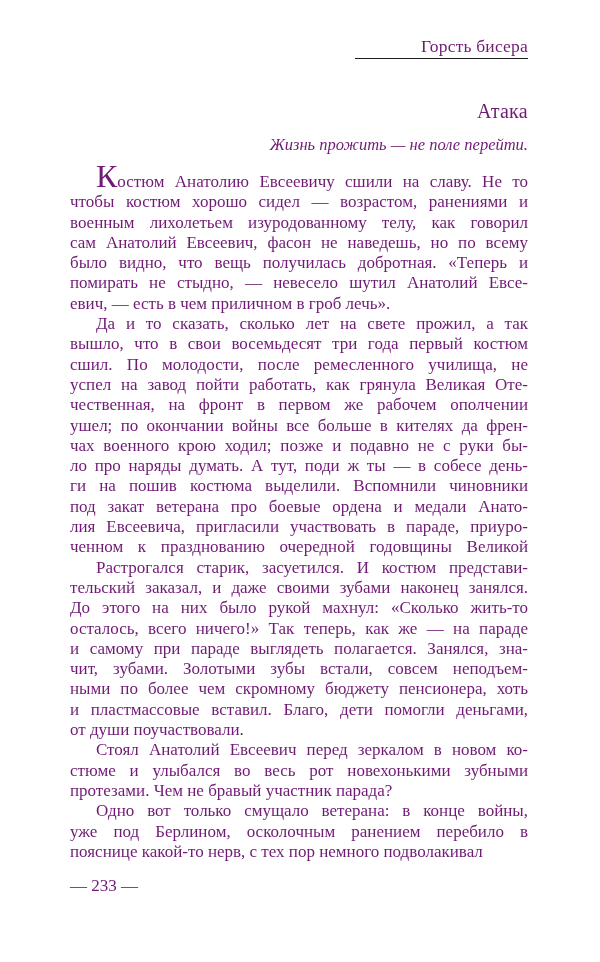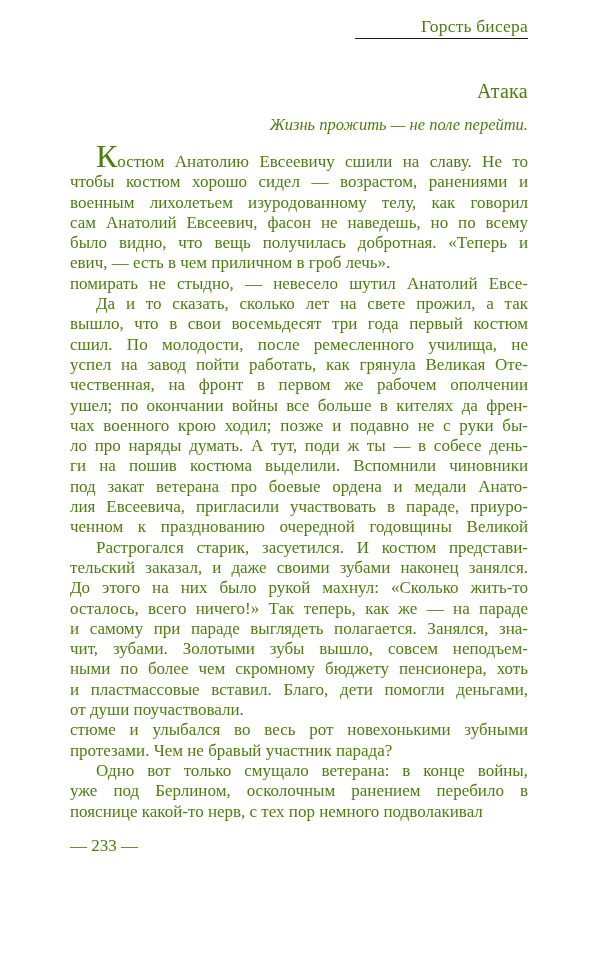--- a/index.html
+++ b/index.html
@@ -1,23 +1,23 @@
 <!DOCTYPE html>
 <html><head>
 <meta charset="utf-8">
 <style>
   html,body { margin:0; padding:0; }
   .page {
     position: relative;
     width: 600px; height: 915px;
     background: #ffffff;
     box-sizing: border-box;
-    padding: 16px 72px 0 70px;
+    padding: 36px 72px 0 70px;
     font-family: "Liberation Serif", "DejaVu Serif", serif;
-    color: #4d7c0f;
+    color: #701a75;
     overflow: hidden;
   }
   .running-head {
     text-align: right;
     font-size: 17.5px;
     line-height: 20px;
     letter-spacing: 0.2px;
   }
   .head-rule {
     width: 173px; height: 0;
@@ -73,43 +73,44 @@
   <div class="running-head">Горсть бисера</div>
   <div class="head-rule"></div>
   <div class="chapter-title">Атака</div>
   <div class="epigraph">Жизнь прожить — не поле перейти.</div>
   <div class="body-text">
       <div class="line para-start"><span class="initial">К</span>остюм Анатолию Евсеевичу сшили на славу. Не то</div>
       <div class="line">чтобы костюм хорошо сидел — возрастом, ранениями и</div>
       <div class="line">военным лихолетьем изуродованному телу, как говорил</div>
       <div class="line">сам Анатолий Евсеевич, фасон не наведешь, но по всему</div>
       <div class="line">было видно, что вещь получилась добротная. «Теперь и</div>
+      <div class="line">помирать не стыдно, — невесело шутил Анатолий Евсе-</div>
       <div class="line para-end">евич, — есть в чем приличном в гроб лечь».</div>
-      <div class="line">помирать не стыдно, — невесело шутил Анатолий Евсе-</div>
       <div class="line para-start">Да и то сказать, сколько лет на свете прожил, а так</div>
       <div class="line">вышло, что в свои восемьдесят три года первый костюм</div>
       <div class="line">сшил. По молодости, после ремесленного училища, не</div>
       <div class="line">успел на завод пойти работать, как грянула Великая Оте-</div>
       <div class="line">чественная, на фронт в первом же рабочем ополчении</div>
       <div class="line">ушел; по окончании войны все больше в кителях да френ-</div>
       <div class="line">чах военного крою ходил; позже и подавно не с руки бы-</div>
       <div class="line">ло про наряды думать. А тут, поди ж ты — в собесе день-</div>
       <div class="line">ги на пошив костюма выделили. Вспомнили чиновники</div>
       <div class="line">под закат ветерана про боевые ордена и медали Анато-</div>
       <div class="line">лия Евсеевича, пригласили участвовать в параде, приуро-</div>
       <div class="line">ченном к празднованию очередной годовщины Великой</div>
       <div class="line para-start">Растрогался старик, засуетился. И костюм представи-</div>
       <div class="line">тельский заказал, и даже своими зубами наконец занялся.</div>
       <div class="line">До этого на них было рукой махнул: «Сколько жить-то</div>
       <div class="line">осталось, всего ничего!» Так теперь, как же — на параде</div>
       <div class="line">и самому при параде выглядеть полагается. Занялся, зна-</div>
-      <div class="line">чит, зубами. Золотыми зубы вышло, совсем неподъем-</div>
+      <div class="line">чит, зубами. Золотыми зубы встали, совсем неподъем-</div>
       <div class="line">ными по более чем скромному бюджету пенсионера, хоть</div>
       <div class="line">и пластмассовые вставил. Благо, дети помогли деньгами,</div>
       <div class="line para-end">от души поучаствовали.</div>
+      <div class="line para-start">Стоял Анатолий Евсеевич перед зеркалом в новом ко-</div>
       <div class="line">стюме и улыбался во весь рот новехонькими зубными</div>
       <div class="line para-end">протезами. Чем не бравый участник парада?</div>
       <div class="line para-start">Одно вот только смущало ветерана: в конце войны,</div>
       <div class="line">уже под Берлином, осколочным ранением перебило в</div>
       <div class="line para-end">пояснице какой-то нерв, с тех пор немного подволакивал</div>
     </div>
   <div class="page-number">— 233 —</div>
 </div>
 
 </body></html>

